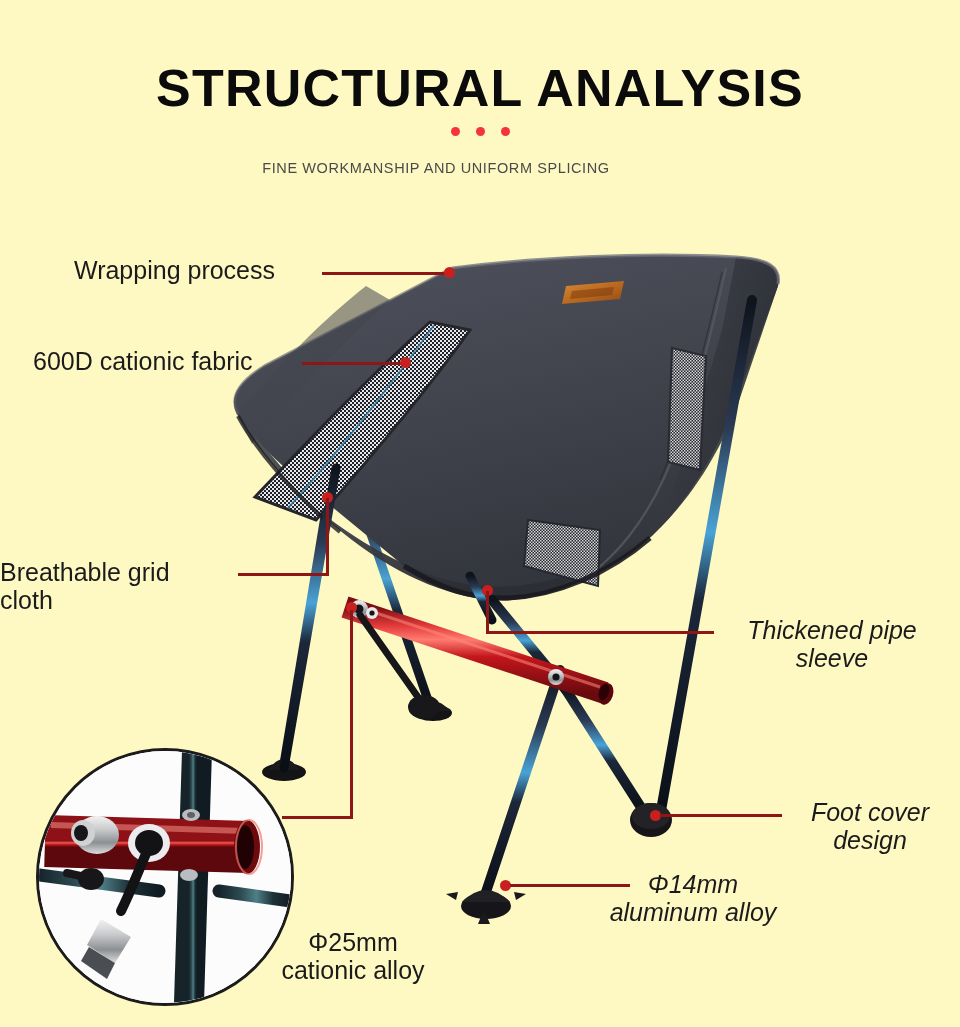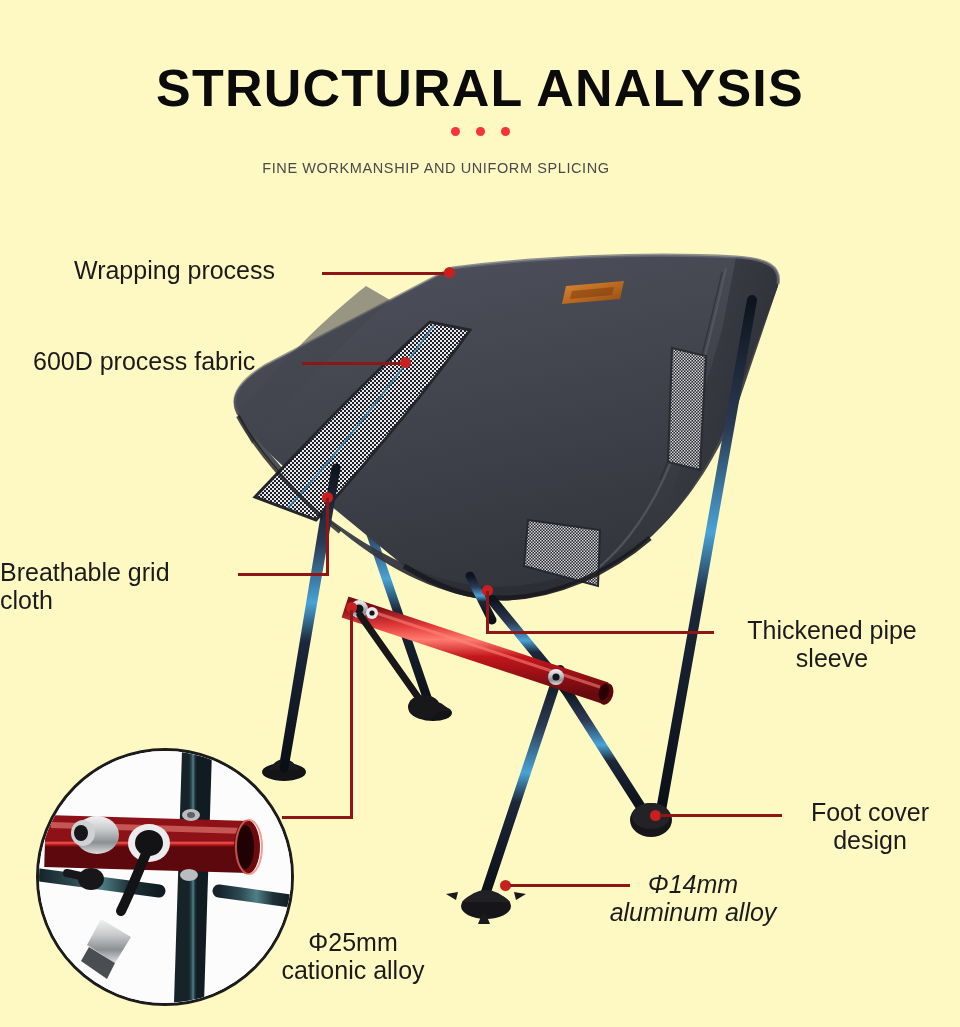--- a/index.html
+++ b/index.html
@@ -356,29 +356,29 @@
 
   <div class="dotmark" style="left:500px;top:880px;"></div>
   <div class="ln h" style="left:510px;top:884px;width:120px;"></div>
 
   <div class="dotmark" style="left:346px;top:602px;"></div>
   <div class="ln v" style="left:350px;top:610px;height:208px;"></div>
   <div class="ln h" style="left:282px;top:816px;width:71px;"></div>
 
   <div class="label l" style="left:74px;top:256px;">Wrapping process</div>
 
-  <div class="label l" style="left:33px;top:347px;">600D process fabric</div>
+  <div class="label l" style="left:33px;top:347px;">600D cationic fabric</div>
 
   <div class="label r" style="left:0px;top:558px;width:230px;">Breathable grid
 cloth</div>
 
-  <div class="label c" style="left:718px;top:616px;width:228px;">Thickened pipe
+  <div class="label c" style="left:718px;top:616px;width:228px;font-style:italic;">Thickened pipe
 sleeve</div>
 
-  <div class="label c" style="left:786px;top:798px;width:168px;">Foot cover
+  <div class="label c" style="left:786px;top:798px;width:168px;font-style:italic;">Foot cover
 design</div>
 
   <div class="label c" style="left:572px;top:870px;width:242px;font-style:italic;">Φ14mm
 aluminum alloy</div>
 
   <div class="label c" style="left:230px;top:928px;width:246px;">Φ25mm
 cationic alloy</div>
 
 </div>
 

